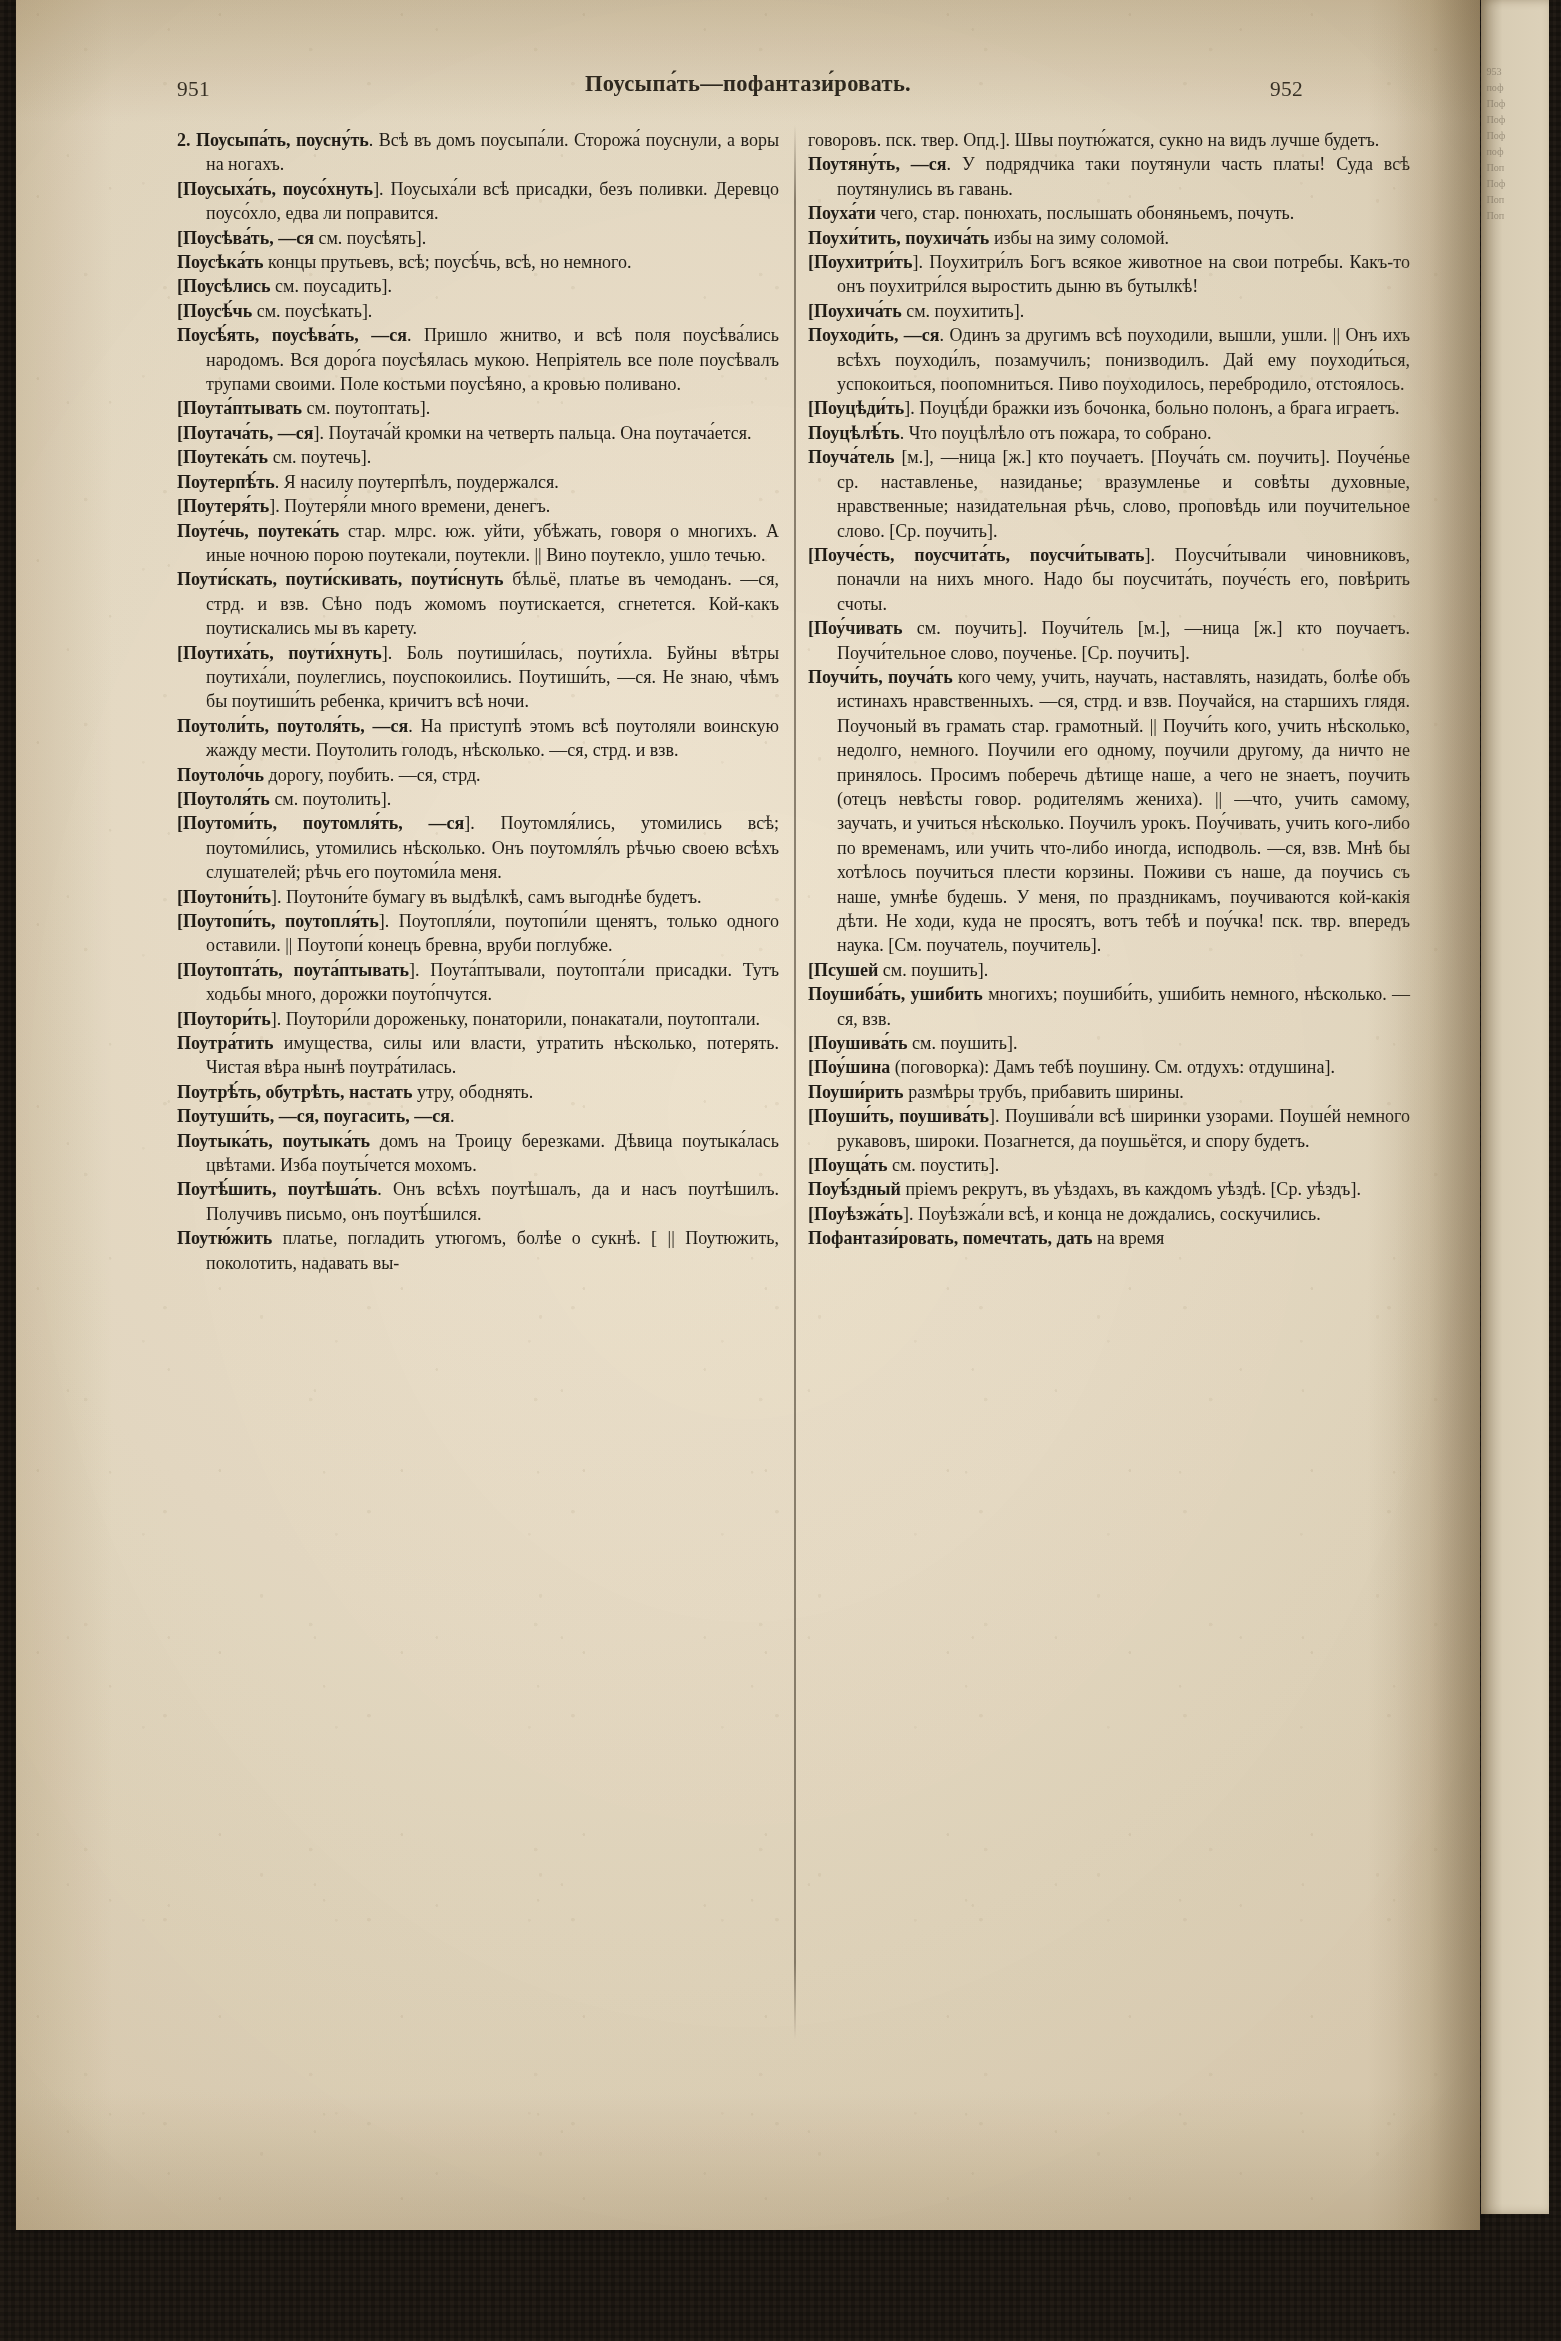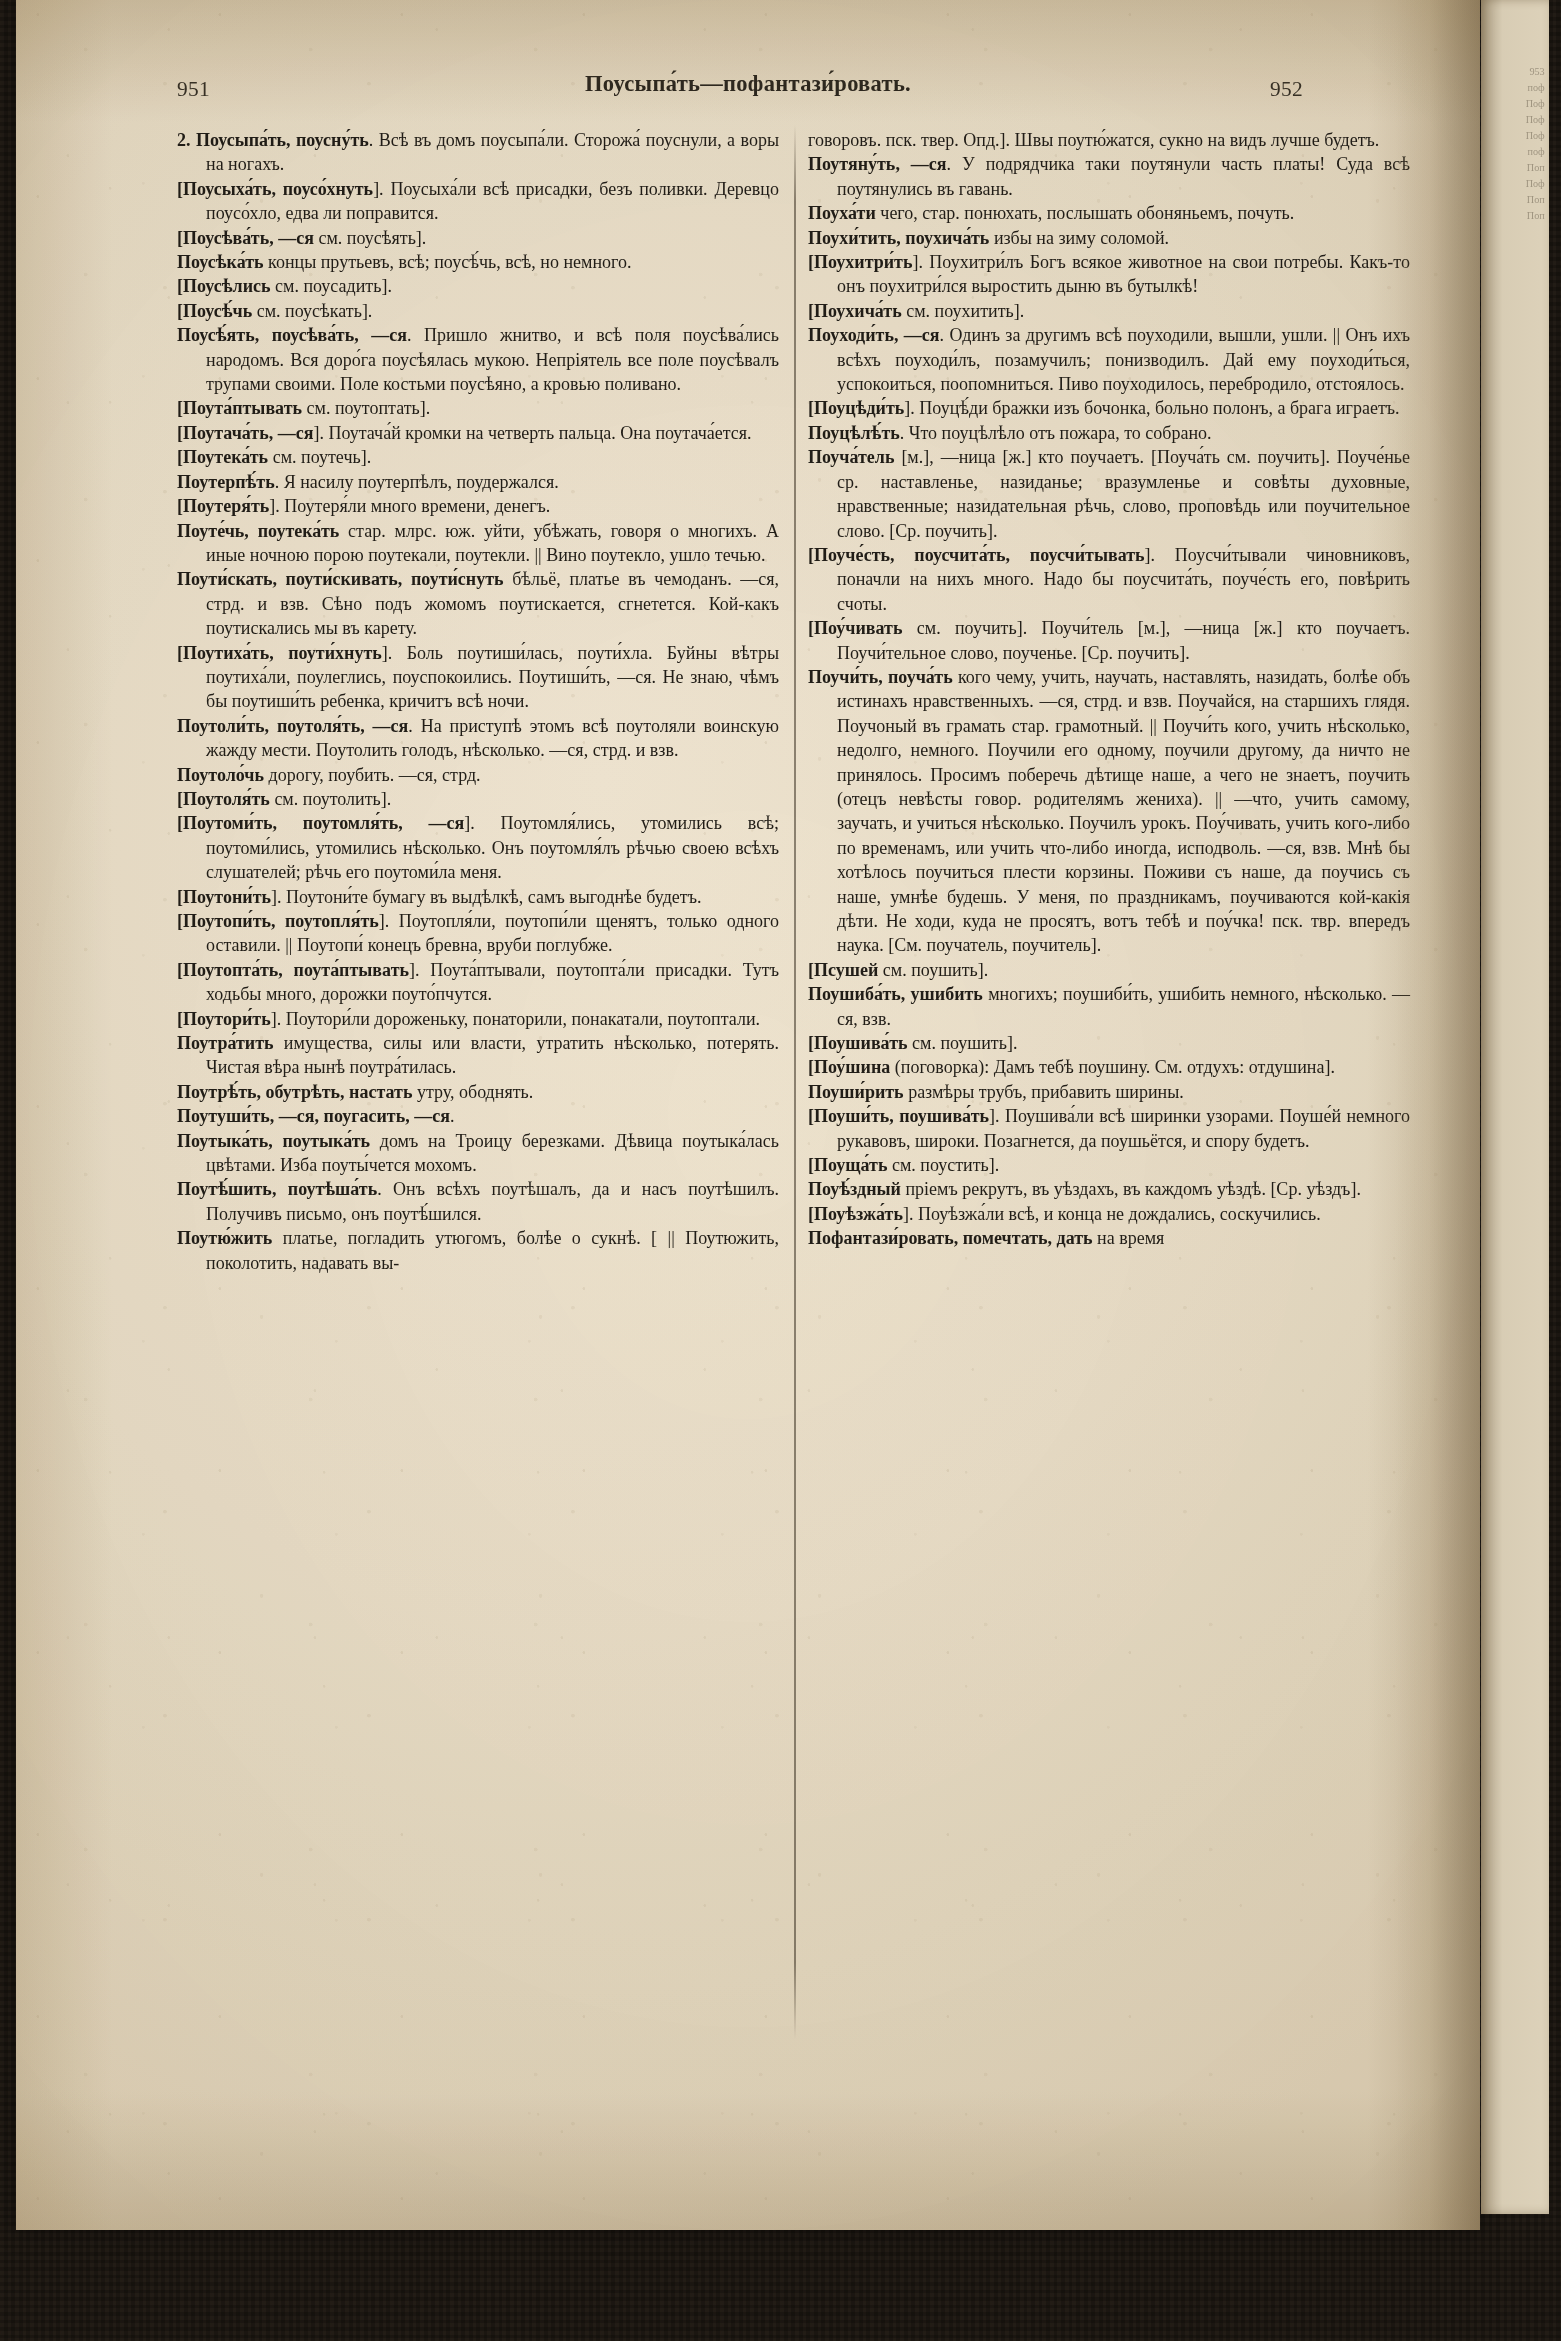--- a/index.html
+++ b/index.html
@@ -67,21 +67,21 @@
     position:absolute;
     left:1481px;top:0;width:68px;height:2214px;
     background:#ddd2ba;
     background-image:linear-gradient(to right, rgba(90,70,40,.40) 0, rgba(90,70,40,.04) 21.4px, rgba(90,70,40,0) 100%);
     box-shadow:inset 3.2px 0 9.7px rgba(80,60,30,.35);
     overflow:hidden;
   }
   #facing-page .ghost{
     color:#6d6352;font-size:10.2px;line-height:16px;
     font-family:"Liberation Serif",serif;
-    padding:64px 4.3px 0 5.4px;opacity:.55;text-align:right;
+    padding:64px 4.3px 0 5.4px;opacity:.55;
   }
 
   
   #page-header{
     position:absolute;left:0;right:0;top:69px;height:43px;
   }
   .folio{
     position:absolute;top:7.5px;
     font-size:21.4px;color:#2f2a22;letter-spacing:0.3px;
   }

